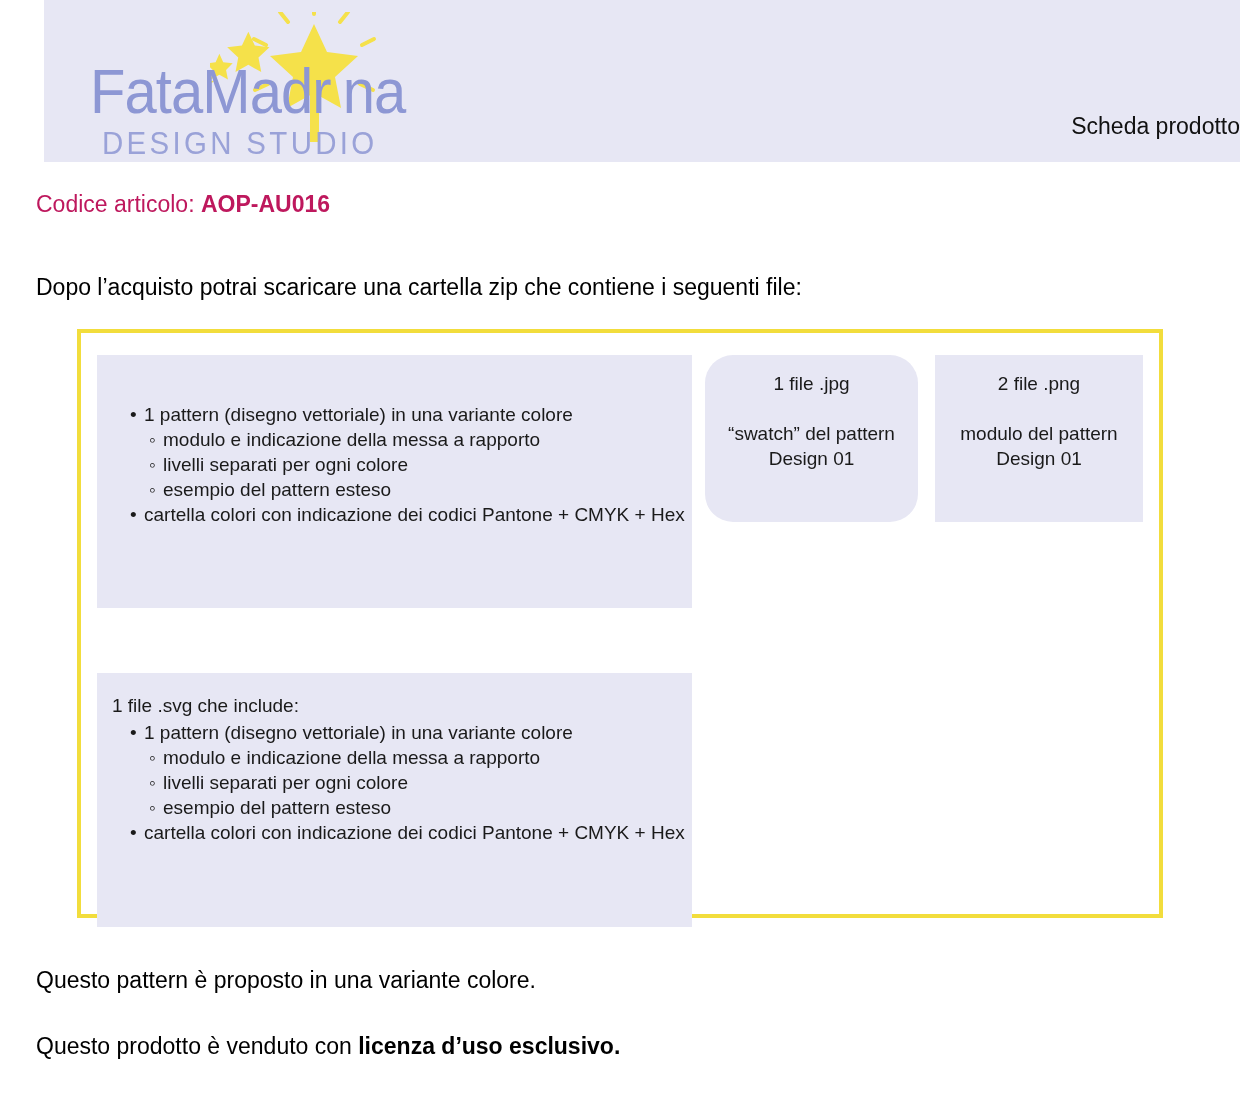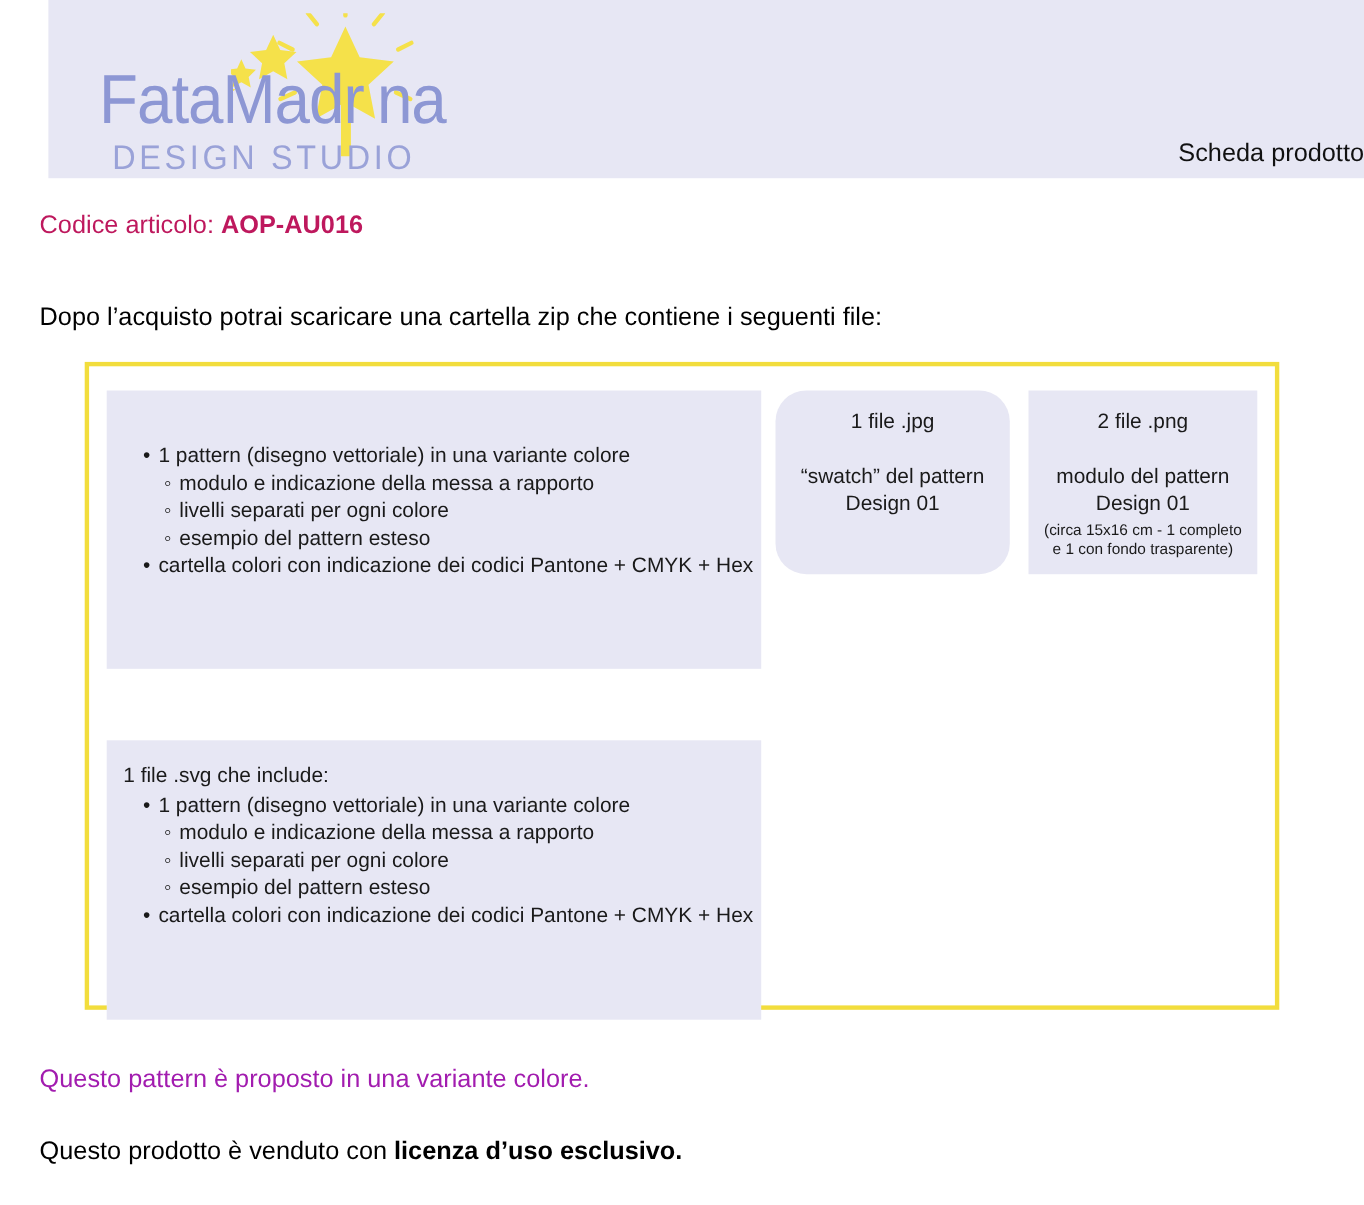--- a/index.html
+++ b/index.html
@@ -71,21 +71,21 @@
     left: 120px;
     top: 0px;
     width: 220px;
     height: 130px;
     pointer-events: none;
   }
 
   .header-title {
     position: absolute;
     right: 44px;
-    top: 125px;
+    top: 113px;
     font-size: 23px;
     line-height: 26px;
     color: #111111;
     white-space: nowrap;
   }
 
   
   .code-line {
     position: absolute;
     left: 36px;
@@ -190,21 +190,21 @@
     color: #1a1a1a;
   }
 
   
   .foot-1 {
     position: absolute;
     left: 36px;
     top: 966px;
     font-size: 23px;
     line-height: 28px;
-    color: #a21caf;
+    color: #000000;
     white-space: nowrap;
   }
   .foot-2 {
     position: absolute;
     left: 36px;
     top: 1032px;
     font-size: 23px;
     line-height: 28px;
     color: #000;
     white-space: nowrap;
@@ -290,22 +290,18 @@
     <div>Design 01</div>
   </div>
 </div>
 
 <div class="panel panel-png">
   <div class="mini-title">2 file .png</div>
   <div class="mini-body">
     <div>modulo del pattern</div>
     <div>Design 01</div>
   </div>
-  <div class="mini-note">
-    <div>(circa 15x16 cm - 1 completo</div>
-    <div>e 1 con fondo trasparente)</div>
-  </div>
 </div>
 
 <div class="foot-1">Questo pattern è proposto in una variante colore.</div>
 <div class="foot-2">
   <span>Questo prodotto è venduto con </span><b>licenza d’uso esclusivo.</b>
 </div>
 
 </body></html>

